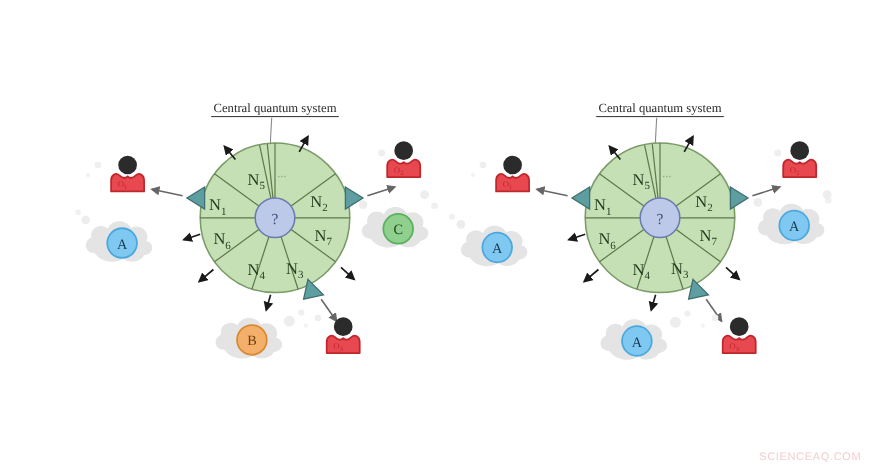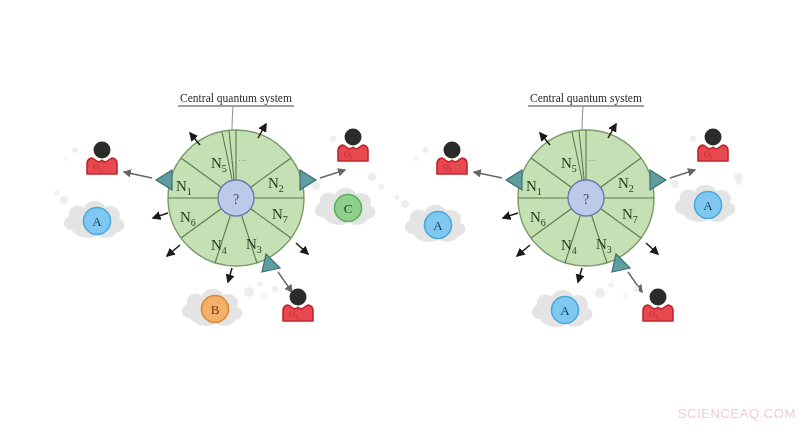--- a/index.html
+++ b/index.html
@@ -1,27 +1,27 @@
 <!DOCTYPE html>
 <html><head>
 <meta charset="utf-8">
 <style>
   html,body{margin:0;padding:0;}
   body{
     width:800px;height:427px;background:#ffffff;
     font-family:"Liberation Sans",sans-serif;
     overflow:hidden;position:relative;
   }
-  #figure{position:absolute;inset:0;}
+  #figure{position:absolute;inset:0;margin-left:14px;}
   svg{display:block;}
   .lbl{font-family:"Liberation Serif",serif;}
   .watermark{
-    position:absolute;right:4px;bottom:6px;
+    position:absolute;right:17px;bottom:6px;
     font-family:"Liberation Sans",sans-serif;
-    font-size:13px;letter-spacing:.6px;color:#f3cdcd;
+    font-size:10px;letter-spacing:.6px;color:#f3cdcd;
     user-select:none;
   }
 </style>
 </head>
 <body>
 
 <div id="figure">
   <svg width="800" height="427" viewBox="0 0 800 427">
 
     <defs>

